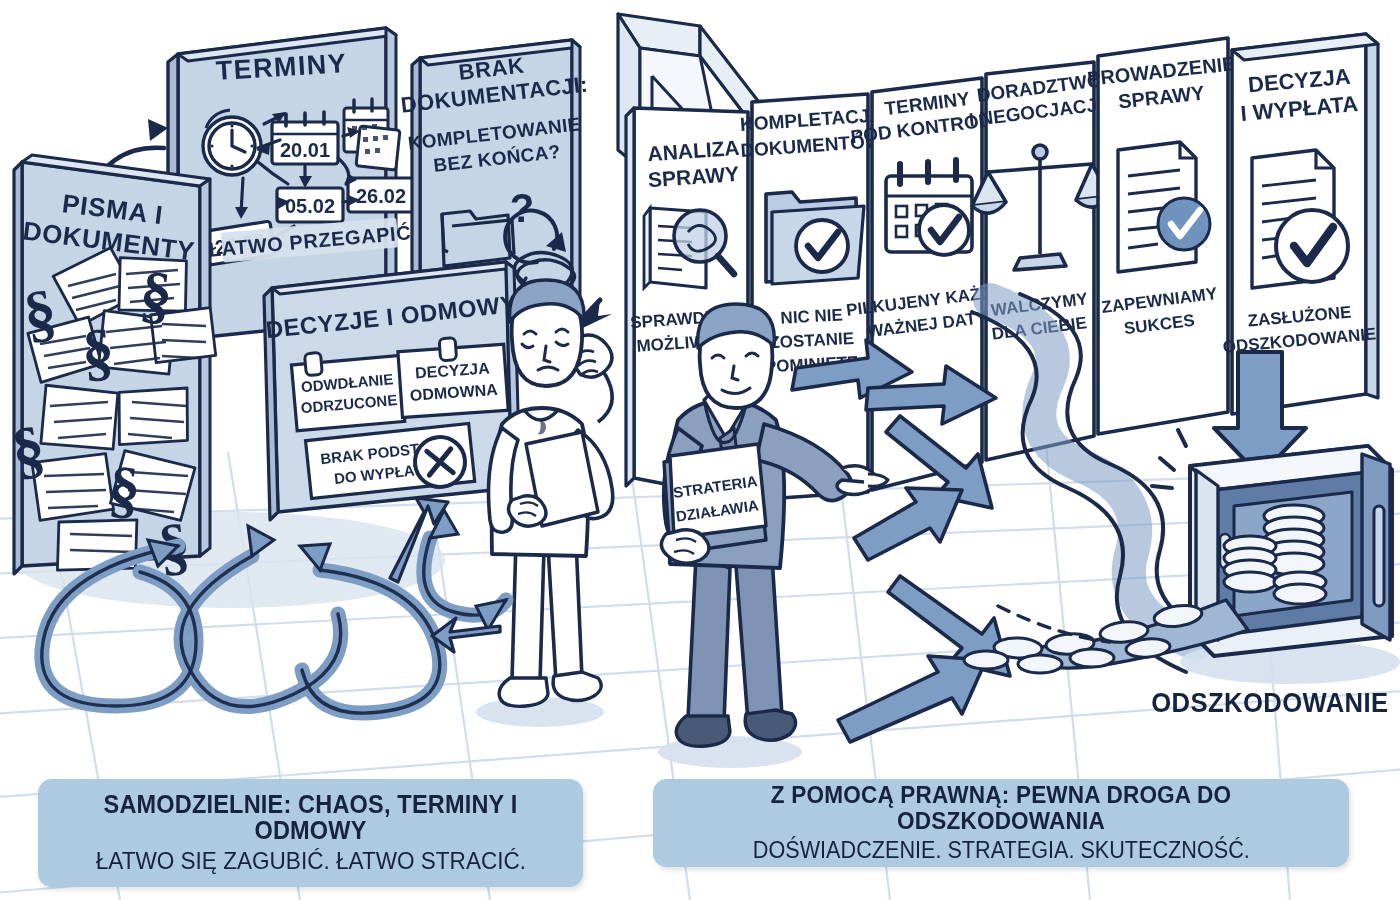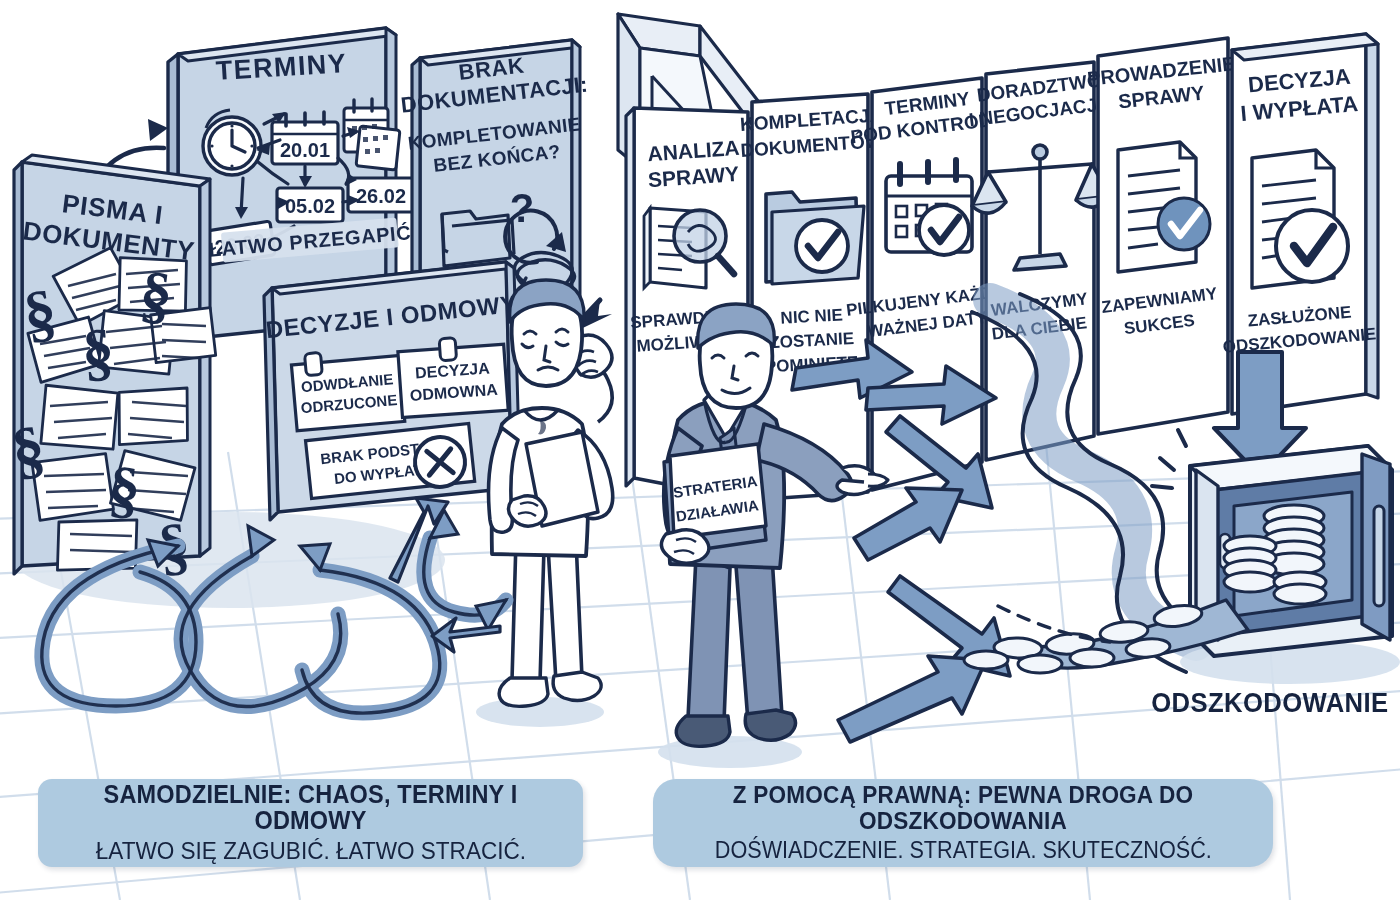--- a/index.html
+++ b/index.html
@@ -24,22 +24,22 @@
   .cap-t1{
     font-weight:bold;letter-spacing:.2px;
     font-size:25px;line-height:1.05;
     transform:scaleX(.94);
   }
   .cap-t2{
     font-weight:normal;
     font-size:24px;line-height:1.12;margin-top:5px;
     transform:scaleX(.94);
   }
-  #cap-left{left:38px;top:779px;width:545px;height:88px;}
-  #cap-right{left:653px;top:779px;width:620px;height:88px;border-radius:23px;}
+  #cap-left{left:38px;top:779px;width:545px;height:108px;}
+  #cap-right{left:653px;top:779px;width:696px;height:88px;}
   #cap-right .cap-t1{font-size:24px;}
   #cap-right .cap-t2{font-size:23px;}
   .vault-label{
     position:absolute;left:1145px;top:688px;
     font-size:27px;font-weight:bold;color:#16233f;
     letter-spacing:.4px;transform:scaleX(.95);
   }
 </style>
 </head>
 <body>

